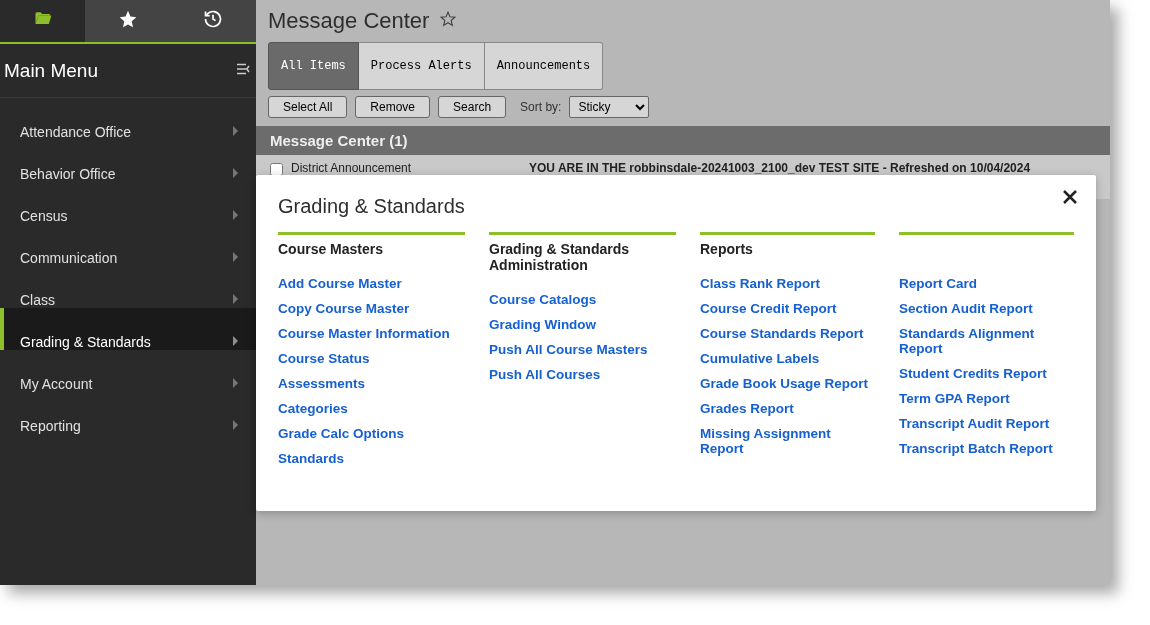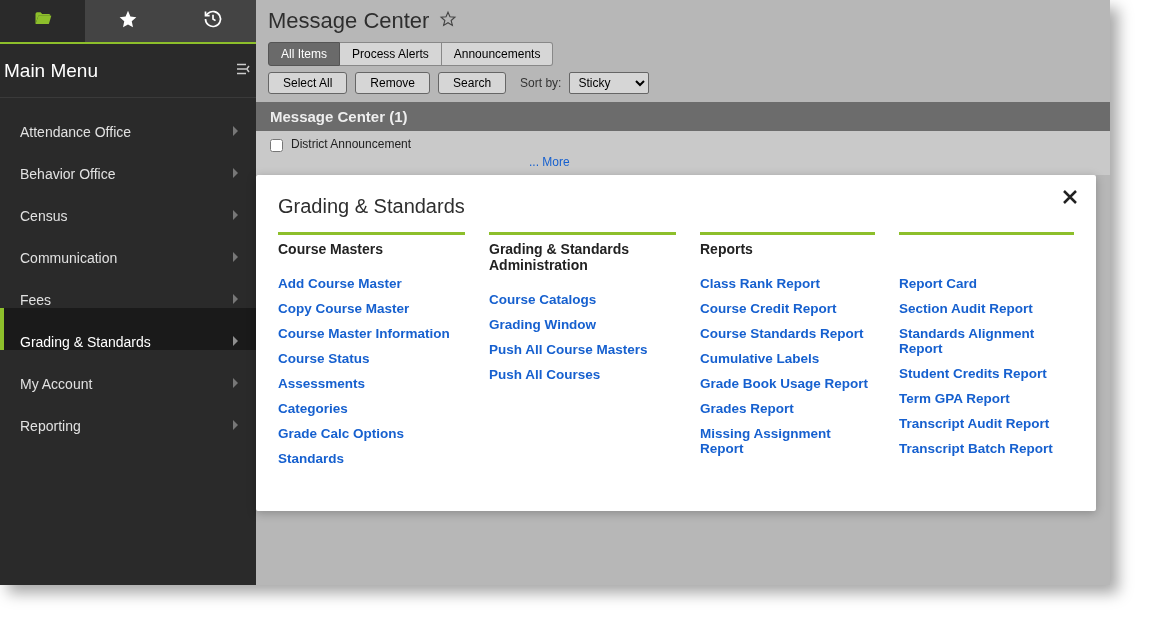--- a/index.html
+++ b/index.html
@@ -95,24 +95,25 @@
     color: #2e2e2e;
   }
   .mc-header .star svg { width: 18px; height: 18px; }
   .pill-tabs {
     display: flex;
     gap: 0;
     margin: 4px 12px 6px;
   }
   .pill {
     font-size: 12px;
-    padding: 4px 12px;
+    padding: 16px 12px;
     border: 1px solid #888;
     background: #d6d6d6;
     cursor: pointer;
+    font-family: Liberation Mono, monospace;
   }
   .pill:first-child { border-radius: 3px 0 0 3px; }
   .pill:last-child { border-radius: 0 3px 3px 0; }
   .pill + .pill { border-left: none; }
   .pill.active { background: #6a6a6a; color: #fff; border-color: #555; }
   .action-row {
     display: flex;
     align-items: center;
     gap: 8px;
     padding: 0 12px 8px;
@@ -265,21 +266,21 @@
               <path d="M1 1l5 5-5 5"></path>
             </svg></span>
       </li>
       <li class="menu-item">
         <span>Communication</span>
         <span class="chevron"><svg viewBox="0 0 8 12" fill="#aaa">
               <path d="M1 1l5 5-5 5"></path>
             </svg></span>
       </li>
       <li class="menu-item">
-        <span>Fees</span>
+        <span>Class</span>
         <span class="chevron"><svg viewBox="0 0 8 12" fill="#aaa">
               <path d="M1 1l5 5-5 5"></path>
             </svg></span>
       </li>
       <li class="menu-item active">
         <span>Grading &amp; Standards</span>
         <span class="chevron"><svg viewBox="0 0 8 12" fill="#ddd">
               <path d="M1 1l5 5-5 5"></path>
             </svg></span>
       </li>
@@ -323,21 +324,21 @@
         <option>Sticky</option>
       </select>
     </div>
 
     <div class="mc-section-head">Message Center (1)</div>
 
     <div class="msg-row">
       <input type="checkbox" style="">
       <div class="msg-title-col">District Announcement</div>
       <div class="msg-body-col">
-        <br>
+        <span>YOU ARE IN THE robbinsdale-20241003_2100_dev TEST SITE - Refreshed on 10/04/2024</span><br>
         <span class="more-link">... More</span>
       </div>
     </div>
   </div>
 
   <div class="flyout">
     <div class="close">
       <span>
         <svg viewBox="0 0 16 16" stroke="#222" stroke-width="2.5">
             <path d="M2 2l12 12M14 2L2 14"></path>

